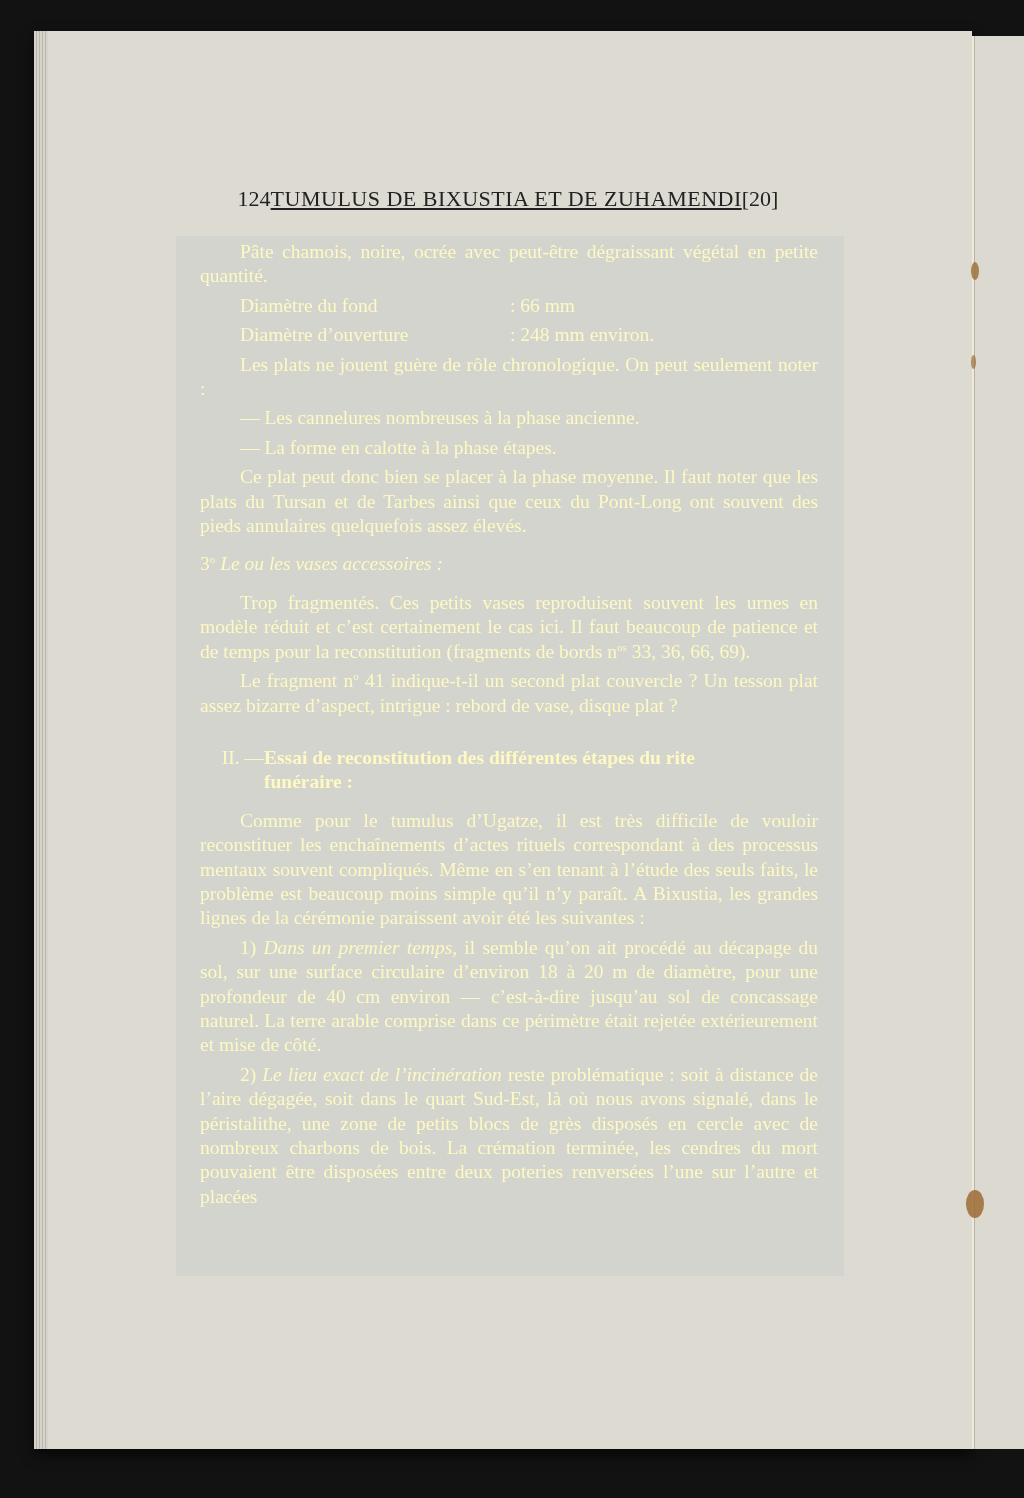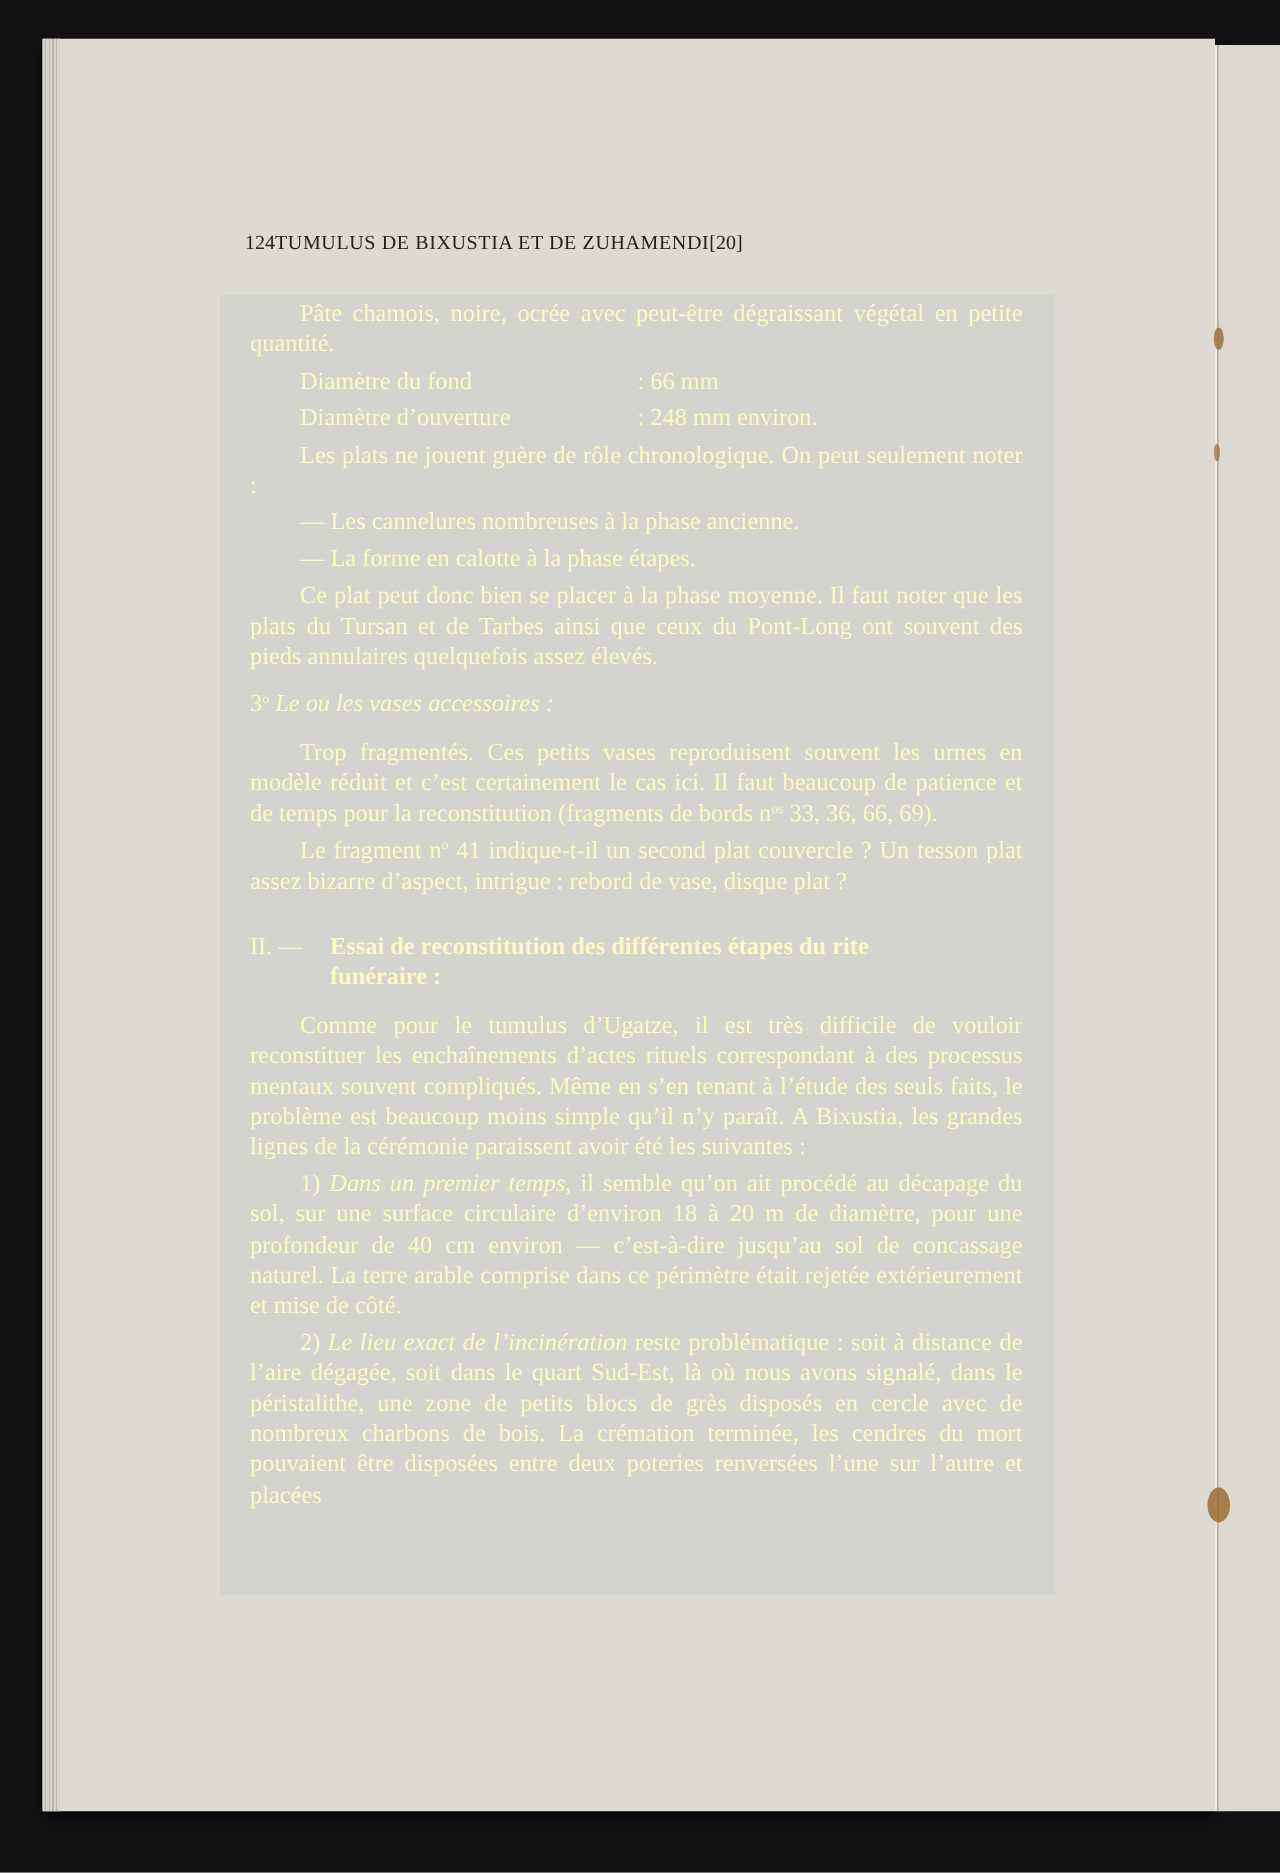--- a/index.html
+++ b/index.html
@@ -28,23 +28,23 @@
     position: absolute; left: 972px; top: 36px; width: 2px; height: 1413px;
     background: #efe9dc;
   }
   .stain { position: absolute; border-radius: 50%; background: #9c6b33; }
   .stain.s1 { left: 971px; top: 262px; width: 8px; height: 18px; opacity: .8; }
   .stain.s2 { left: 971px; top: 355px; width: 5px; height: 14px; opacity: .7; }
   .stain.s3 { left: 966px; top: 1190px; width: 18px; height: 28px; opacity: .85; }
 
   .header {
     position: absolute; left: 196px; top: 186px; width: 624px;
-    font-size: 16px; color: #222; display: flex; justify-content: flex-start;
+    font-size: 22px; color: #222; display: flex; justify-content: center;
   }
-  .header .title { letter-spacing: 0.5px; }
+  .header .title { letter-spacing: 0.5px; text-decoration: underline; }
   .column {
     position: absolute; left: 176px; top: 236px; width: 668px;
     background: #d3d4cd;
     padding: 0 24px 0 24px; box-sizing: border-box;
     height: 1040px;
   }
   .text {
     position: absolute; left: 200px; top: 240px; width: 618px;
     font-size: 19.5px; line-height: 24.4px; color: #fef9c3;
     text-align: justify;
@@ -55,21 +55,21 @@
   .gap-l { margin-top: 28px !important; }
   .dim-row { display: flex; text-indent: 0; padding-left: 40px; }
   .dim-row .lab { width: 270px; }
   .dash { padding-left: 40px; text-indent: 0 !important; }
   .subhead { text-indent: 0 !important; font-style: normal; }
   .subhead i { font-style: italic; margin-top: 44px; }
   .section {
     font-weight: bold; text-indent: 0 !important; text-align: left;
     display: flex;
   }
-  .section .num { font-weight: normal; width: 64px; flex: none; }
+  .section .num { font-weight: normal; width: 64px; flex: none; text-align: right; }
   sup { font-size: 11px; vertical-align: 7px; line-height: 0; }
 </style>
 </head>
 <body>
 
 <div class="page"></div>
 <div class="page-edges"></div>
 <div class="gutter-line"></div>
 <div class="next-page"></div>
 <div class="stain s1"></div>

